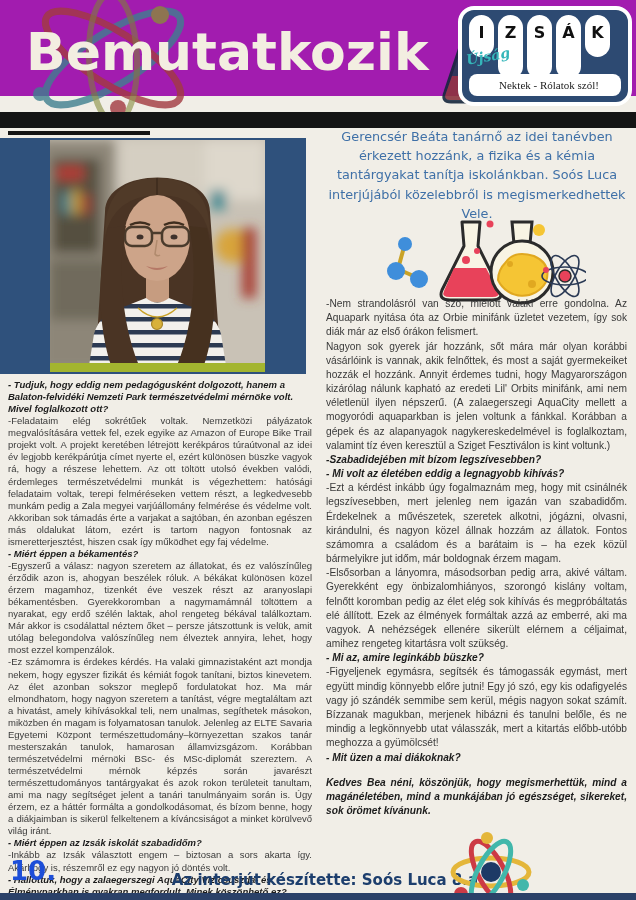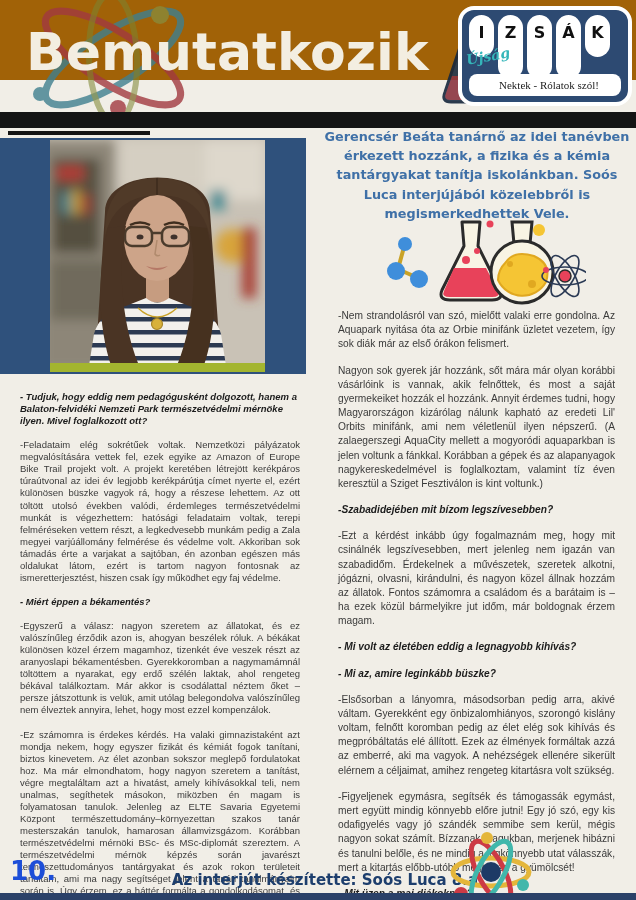--- a/index.html
+++ b/index.html
@@ -2,21 +2,21 @@
 <html lang="hu"><head>
 <meta charset="utf-8">
 <style>
   * { margin:0; padding:0; box-sizing:border-box; }
   body { background:#888; font-family:"Liberation Sans", sans-serif; }
   .page {
     position:relative; width:636px; height:900px; margin:0 auto;
     background:#f1eee7; overflow:hidden;
   }
   
-  .masthead { position:absolute; left:0; top:0; width:636px; height:80px; background:#a16207; }
+  .masthead { position:absolute; left:0; top:0; width:636px; height:96px; background:#a21caf; }
   .masthead-atom { position:absolute; left:8px; top:-2px; }
   .masthead-flasks { position:absolute; left:425px; top:14px; }
   .page-title {
     position:absolute; left:26px; top:22px;
     font-family:"DejaVu Sans", sans-serif; font-weight:bold;
     font-size:52px; color:#f3eee1; letter-spacing:0px; white-space:nowrap;
   }
   
   .logo-box {
     position:absolute; right:4px; top:6px; width:174px; height:100px;
@@ -44,29 +44,29 @@
   
   .black-strip { position:absolute; left:0; top:112px; width:636px; height:16px; background:#141414; }
   .black-dash  { position:absolute; left:8px; top:131px; width:142px; height:4px; background:#141414; }
   .bottom-strip{ position:absolute; left:0; bottom:0; width:636px; height:7px; background:#2b4168; }
   
   .photo-panel { position:absolute; left:0; top:138px; width:306px; height:236px; background:#2f517c; }
   .photo-panel svg { position:absolute; left:50px; top:2px; }
   
   .intro-text {
     position:absolute; left:322px; top:127px; width:310px;
-    font-family:"DejaVu Sans", sans-serif; font-weight:bold;
+    font-family:"DejaVu Sans", sans-serif; font-weight:normal;
     font-size:12.8px; line-height:1.5; text-align:center; color:#3f70a7;
   }
   .chem-illustration { position:absolute; left:374px; top:218px; }
   
   .qa-col { position:absolute; }
   .qa-left  { left:8px;   top:379px; width:304px; font-size:9.5px;  line-height:1.27; }
   .qa-right { left:326px; top:297px; width:301px; font-size:10.2px; line-height:1.39; }
-  .para { margin:12px; }
+  .para { margin:0; }
   .q { font-weight:bold; font-style:italic; color:#1c1c1c; }
   .a { color:#3a3a3a; text-align:justify; }
   .closing { font-weight:bold; font-style:italic; color:#1c1c1c; text-align:justify; margin-top:11px; }
   
   .page-number {
     position:absolute; left:10px; top:856px;
     font-family:"DejaVu Sans", sans-serif; font-weight:bold;
     font-size:26px; color:#1d4ed8;
   }
   .credit {
@@ -210,37 +210,37 @@
     <g fill="none" stroke="#2b3a55" stroke-width="1.6">
       <ellipse cx="191" cy="58" rx="23" ry="9"></ellipse>
       <ellipse cx="191" cy="58" rx="23" ry="9" transform="rotate(60 191 58)"></ellipse>
       <ellipse cx="191" cy="58" rx="23" ry="9" transform="rotate(-60 191 58)"></ellipse>
     </g>
     <circle cx="191" cy="58" r="6" fill="#e8425a" stroke="#2b2b2b" stroke-width="1.5"></circle>
     <circle cx="172" cy="52" r="3" fill="#e8425a"></circle>
   </svg>
 
   <div class="qa-col qa-left">
-      <p class="para q">- Tudjuk, hogy eddig nem pedagógusként dolgozott, hanem a Balaton-felvidéki Nemzeti Park természetvédelmi mérnöke ilyen. Mivel foglalkozott ott?</p>
+      <p class="para q">- Tudjuk, hogy eddig nem pedagógusként dolgozott, hanem a Balaton-felvidéki Nemzeti Park természetvédelmi mérnöke volt. Mivel foglalkozott ott?</p>
       <p class="para a">-Feladataim elég sokrétűek voltak. Nemzetközi pályázatok megvalósítására vettek fel, ezek egyike az Amazon of Europe Bike Trail projekt volt. A projekt keretében létrejött kerékpáros túraútvonal az idei év legjobb kerékpárútja címet nyerte el, ezért különösen büszke vagyok rá, hogy a részese lehettem. Az ott töltött utolsó években valódi, érdemleges természetvédelmi munkát is végezhettem: hatósági feladataim voltak, terepi felméréseken vettem részt, a legkedvesebb munkám pedig a Zala megyei varjúállomány felmérése és védelme volt. Akkoriban sok támadás érte a varjakat a sajtóban, én azonban egészen más oldalukat látom, ezért is tartom nagyon fontosnak az ismeretterjesztést, hiszen csak így működhet egy faj védelme.</p>
       <p class="para q">- Miért éppen a békamentés?</p>
       <p class="para a">-Egyszerű a válasz: nagyon szeretem az állatokat, és ez valószínűleg érződik azon is, ahogyan beszélek róluk. A békákat különösen közel érzem magamhoz, tizenkét éve veszek részt az aranyoslapi békamentésben. Gyerekkoromban a nagymamámnál töltöttem a nyarakat, egy erdő szélén laktak, ahol rengeteg békával találkoztam. Már akkor is csodálattal néztem őket – persze játszottunk is velük, amit utólag belegondolva valószínűleg nem élveztek annyira, lehet, hogy most ezzel kompenzálok.</p>
       <p class="para a">-Ez számomra is érdekes kérdés. Ha valaki gimnazistaként azt mondja nekem, hogy egyszer fizikát és kémiát fogok tanítani, biztos kinevetem. Az élet azonban sokszor meglepő fordulatokat hoz. Ma már elmondhatom, hogy nagyon szeretem a tanítást, végre megtaláltam azt a hivatást, amely kihívásokkal teli, nem unalmas, segíthetek másokon, miközben én magam is folyamatosan tanulok. Jelenleg az ELTE Savaria Egyetemi Központ természettudomány–környezettan szakos tanár mesterszakán tanulok, hamarosan államvizsgázom. Korábban természetvédelmi mérnöki BSc- és MSc-diplomát szereztem. A természetvédelmi mérnök képzés során javarészt természettudományos tantárgyakat és azok rokon területeit tanultam, ami ma nagy segítséget jelent a tanári tanulmányaim során is. Úgy érzem, ez a háttér formálta a gondolkodásomat, és bízom benne, hogy a diákjaimban is sikerül felkeltenem a kíváncsiságot a minket körülvevő világ iránt.</p>
       <p class="para q">- Miért éppen az Izsák iskolát szabadidőm?</p>
       <p class="para a">-Inkább az Izsák választott engem – biztosan a sors akarta így. Akárhogy is, részemről ez egy nagyon jó döntés volt.</p>
       <p class="para q">- Hallottuk, hogy a zalaegerszegi AquaCity Vízicsúszda- és Élményparkban is gyakran megfordult. Minek köszönhető ez?</p>
     </div>
   <div class="qa-col qa-right">
       <p class="para a">-Nem strandolásról van szó, mielőtt valaki erre gondolna. Az Aquapark nyitása óta az Orbie minifánk üzletet vezetem, így sok diák már az első órákon felismert.</p>
       <p class="para a">Nagyon sok gyerek jár hozzánk, sőt mára már olyan korábbi vásárlóink is vannak, akik felnőttek, és most a saját gyermekeiket hozzák el hozzánk. Annyit érdemes tudni, hogy Magyarországon kizárólag nálunk kapható az eredeti Lil' Orbits minifánk, ami nem véletlenül ilyen népszerű. (A zalaegerszegi AquaCity mellett a mogyoródi aquaparkban is jelen voltunk a fánkkal. Korábban a gépek és az alapanyagok nagykereskedelmével is foglalkoztam, valamint tíz éven keresztül a Sziget Fesztiválon is kint voltunk.)</p>
       <p class="para q">-Szabadidejében mit bízom legszívesebben?</p>
+      <p class="para q">- Mi volt az életében eddig a legnagyobb kihívás?</p>
       <p class="para a">-Ezt a kérdést inkább úgy fogalmaznám meg, hogy mit csinálnék legszívesebben, mert jelenleg nem igazán van szabadidőm. Érdekelnek a művészetek, szeretek alkotni, jógázni, olvasni, kirándulni, és nagyon közel állnak hozzám az állatok. Fontos számomra a családom és a barátaim is – ha ezek közül bármelyikre jut időm, már boldognak érzem magam.</p>
-      <p class="para q">- Mi volt az életében eddig a legnagyobb kihívás?</p>
+      <p class="para a">-Elsősorban a lányomra, másodsorban pedig arra, akivé váltam. Gyerekként egy önbizalomhiányos, szorongó kislány voltam, felnőtt koromban pedig az élet elég sok kihívás és megpróbáltatás elé állított. Ezek az élmények formáltak azzá az emberré, aki ma vagyok. A nehézségek ellenére sikerült elérnem a céljaimat, amihez rengeteg kitartásra volt szükség.</p>
       <p class="para q">- Mi az, amire leginkább büszke?</p>
-      <p class="para a">-Elsősorban a lányomra, másodsorban pedig arra, akivé váltam. Gyerekként egy önbizalomhiányos, szorongó kislány voltam, felnőtt koromban pedig az élet elég sok kihívás és megpróbáltatás elé állított. Ezek az élmények formáltak azzá az emberré, aki ma vagyok. A nehézségek ellenére sikerült elérnem a céljaimat, amihez rengeteg kitartásra volt szükség.</p>
       <p class="para a">-Figyeljenek egymásra, segítsék és támogassák egymást, mert együtt mindig könnyebb előre jutni! Egy jó szó, egy kis odafigyelés vagy jó szándék semmibe sem kerül, mégis nagyon sokat számít. Bízzanak magukban, merjenek hibázni és tanulni belőle, és ne mindig a legkönnyebb utat válasszák, mert a kitartás előbb-utóbb meghozza a gyümölcsét!</p>
       <p class="para q">- Mit üzen a mai diákoknak?</p>
       <p class="para closing">Kedves Bea néni, köszönjük, hogy megismerhettük, mind a magánéletében, mind a munkájában jó egészséget, sikereket, sok örömet kívánunk.</p>
     </div>
 
   <div class="page-number">10.</div>
   <div class="credit">Az interjút készítette: Soós Luca 8.a</div>
   <svg class="footer-atom" width="96" height="68" viewBox="0 0 96 68">
     <g transform="translate(48,40)" fill="none">
       <ellipse rx="38" ry="14" stroke="#e4b63a" stroke-width="5"></ellipse>

